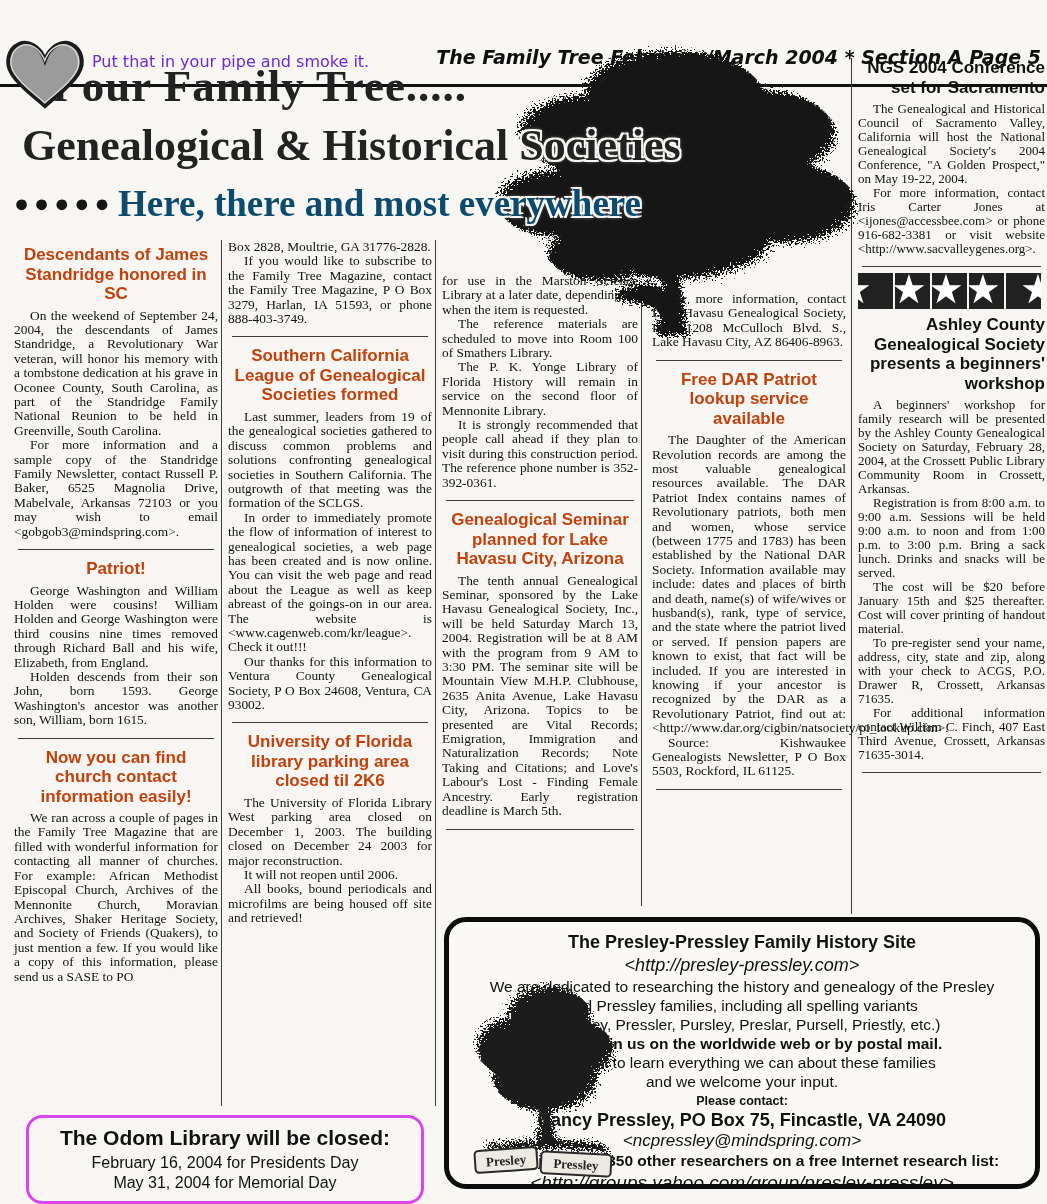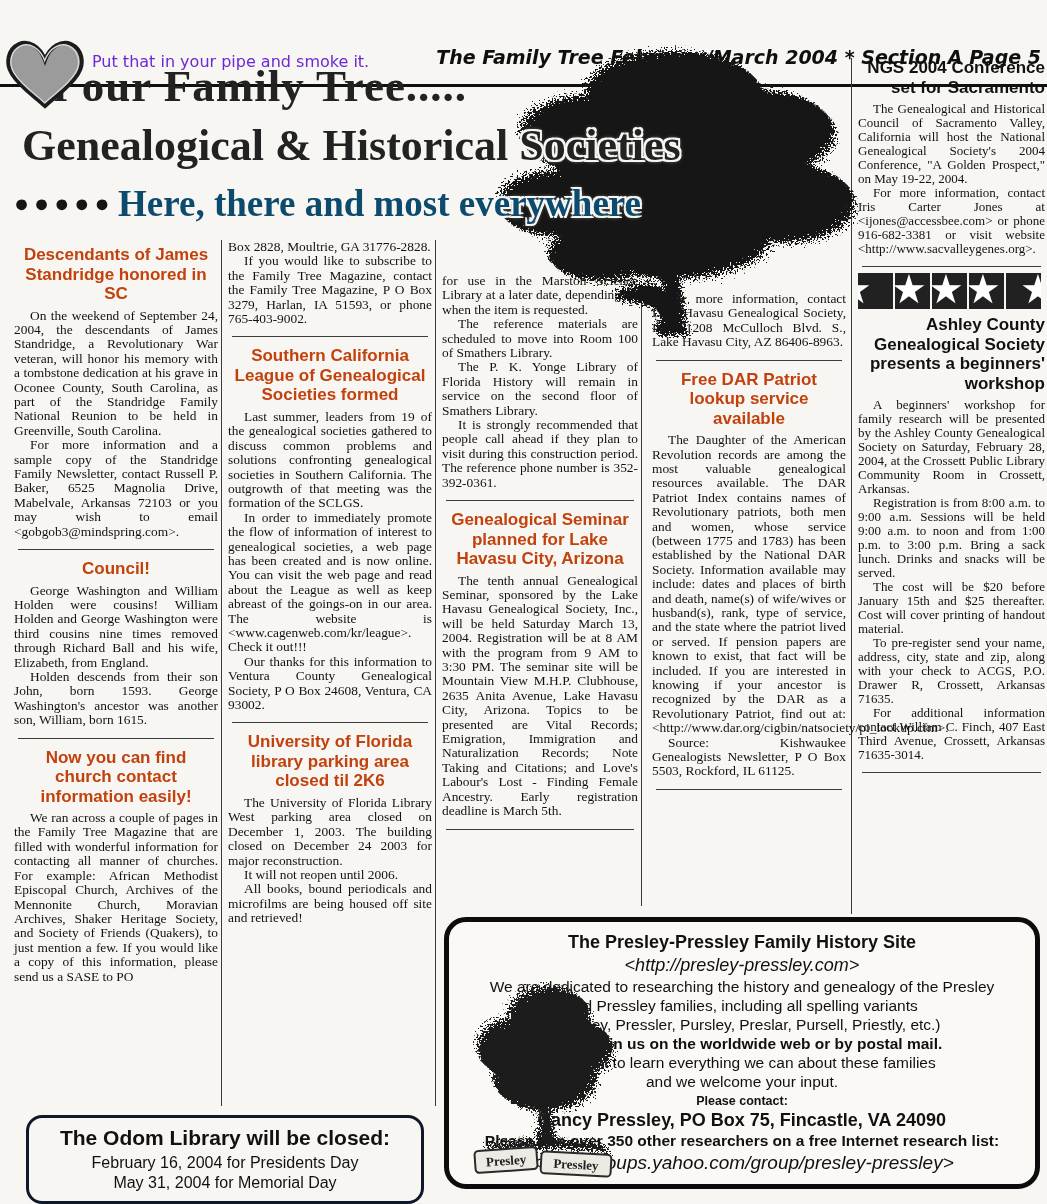--- a/index.html
+++ b/index.html
@@ -38,21 +38,21 @@
   .sidebar p{margin:0;font-size:13px;line-height:14px;text-align:justify;text-indent:15px;}
   .sidebar h3{font-family:"Liberation Sans",sans-serif;font-weight:bold;font-size:17px;
               line-height:19.5px;text-align:right;margin:6px 0 5px 0;}
   .stars{display:flex;gap:2px;margin:6px 0 4px 0;}
   .star-cell{width:35px;height:36px;background:#212121;color:#fff;overflow:hidden;
              position:relative;flex:0 0 auto;}
   .star-cell span{position:absolute;top:-7px;left:-4px;font-size:40px;line-height:48px;}
   .star-cell.clip-l span{left:-22px;}
   .star-cell.clip-r span{left:14px;}
   
-  .odom{position:absolute;left:26px;top:1115px;width:398px;border:3px solid #0f172a;
+  .odom{position:absolute;left:26px;top:1115px;width:398px;border:3px solid #d946ef;
         border-radius:16px;text-align:center;padding:6px 0 8px 0;background:#f7f6f2;
         font-family:"Liberation Sans",sans-serif;box-sizing:border-box;}
   .odom .o-title{font-weight:bold;font-size:21px;margin:2px 0 3px 0;}
   .odom .o-line{font-size:16px;line-height:20px;}
   
   .presley{position:absolute;left:444px;top:917px;width:596px;height:272px;background:#faf9f5;
            border:5px solid #0c0c0c;border-radius:22px;box-sizing:border-box;
            font-family:"Liberation Sans",sans-serif;text-align:center;overflow:hidden;}
   .presley .p-title{font-weight:bold;font-size:18px;margin-top:10px;}
   .presley .p-url{font-style:italic;font-size:18px;line-height:24px;}
@@ -108,47 +108,47 @@
   <div class="vrule" style="left:221px;top:240px;height:866px;"></div>
   <div class="vrule" style="left:435px;top:240px;height:866px;"></div>
   <div class="vrule" style="left:641px;top:298px;height:608px;"></div>
   <div class="vrule" style="left:851px;top:58px;height:856px;"></div>
 
   <div class="col" style="left:14px;top:236px;width:204px;">
     <h3>Descendants of James Standridge honored in SC</h3>
     <p>On the weekend of September 24, 2004, the descendants of James Standridge, a Revolutionary War veteran, will honor his memory with a tombstone dedication at his grave in Oconee County, South Carolina, as part of the Standridge Family National Reunion to be held in Greenville, South Carolina.</p>
     <p>For more information and a sample copy of the Standridge Family Newsletter, contact Russell P. Baker, 6525 Magnolia Drive, Mabelvale, Arkansas 72103 or you may wish to email &lt;gobgob3@mindspring.com&gt;.</p>
     <hr class="divider">
-    <h3>Council!</h3>
+    <h3>Patriot!</h3>
     <p>George Washington and William Holden were cousins! William Holden and George Washington were third cousins nine times removed through Richard Ball and his wife, Elizabeth, from England.</p>
     <p>Holden descends from their son John, born 1593. George Washington's ancestor was another son, William, born 1615.</p>
     <hr class="divider">
     <h3>Now you can find church contact information easily!</h3>
     <p>We ran across a couple of pages in the Family Tree Magazine that are filled with wonderful information for contacting all manner of churches. For example: African Methodist Episcopal Church, Archives of the Mennonite Church, Moravian Archives, Shaker Heritage Society, and Society of Friends (Quakers), to just mention a few. If you would like a copy of this information, please send us a SASE to PO</p>
   </div>
 
   <div class="col" style="left:228px;top:240px;width:204px;">
     <p class="cont">Box 2828, Moultrie, GA 31776-2828.</p>
-    <p>If you would like to subscribe to the Family Tree Magazine, contact the Family Tree Magazine, P O Box 3279, Harlan, IA 51593, or phone 765-403-9002.</p>
+    <p>If you would like to subscribe to the Family Tree Magazine, contact the Family Tree Magazine, P O Box 3279, Harlan, IA 51593, or phone 888-403-3749.</p>
     <hr class="divider">
     <h3>Southern California League of Genealogical Societies formed</h3>
     <p>Last summer, leaders from 19 of the genealogical societies gathered to discuss common problems and solutions confronting genealogical societies in Southern California. The outgrowth of that meeting was the formation of the SCLGS.</p>
     <p>In order to immediately promote the flow of information of interest to genealogical societies, a web page has been created and is now online. You can visit the web page and read about the League as well as keep abreast of the goings-on in our area. The website is &lt;www.cagenweb.com/kr/league&gt;. Check it out!!!</p>
     <p>Our thanks for this information to Ventura County Genealogical Society, P O Box 24608, Ventura, CA 93002.</p>
     <hr class="divider">
     <h3>University of Florida library parking area closed til 2K6</h3>
     <p>The University of Florida Library West parking area closed on December 1, 2003. The building closed on December 24 2003 for major reconstruction.</p>
     <p>It will not reopen until 2006.</p>
     <p>All books, bound periodicals and microfilms are being housed off site and retrieved!</p>
   </div>
 
   <div class="col" style="left:442px;top:274px;width:196px;">
     <p class="cont">for use in the Marston Science Library at a later date, depending on when the item is requested.</p>
     <p>The reference materials are scheduled to move into Room 100 of Smathers Library.</p>
-    <p>The P. K. Yonge Library of Florida History will remain in service on the second floor of Smathers Library.</p>
+    <p>The P. K. Yonge Library of Florida History will remain in service on the second floor of Mennonite Library.</p>
     <p>It is strongly recommended that people call ahead if they plan to visit during this construction period.  The reference phone number is 352-392-0361.</p>
     <hr class="divider">
     <h3>Genealogical Seminar planned for Lake Havasu City, Arizona</h3>
     <p>The tenth annual Genealogical Seminar, sponsored by the Lake Havasu Genealogical Society, Inc., will be held Saturday March 13, 2004.  Registration will be at 8 AM with the program from 9 AM to 3:30 PM.  The seminar site will be Mountain View M.H.P. Clubhouse, 2635 Anita Avenue, Lake Havasu City, Arizona. Topics to be presented are Vital Records; Emigration, Immigration and Naturalization Records; Note Taking and Citations; and Love's Labour's Lost - Finding Female Ancestry.  Early registration deadline is March 5th.</p>
     <hr class="divider">
   </div>
 
   <div class="col" style="left:652px;top:292px;width:194px;">
     <p>For more information, contact Lake Havasu Genealogical Society, Inc., 1208 McCulloch Blvd. S., Lake Havasu City, AZ 86406-8963.</p>
     <hr class="divider">
@@ -215,17 +215,18 @@
     <div class="p-title">The Presley-Pressley Family History Site</div>
     <div class="p-url">&lt;http://presley-pressley.com&gt;</div>
     <div class="p-body">We are dedicated to researching the history and genealogy of the Presley</div>
     <div class="p-body">and Pressley families, including all spelling variants</div>
     <div class="p-body">(Pressley, Pressler, Pursley, Preslar, Pursell, Priestly, etc.)</div>
     <div class="p-body p-bold">Please join us on the worldwide web or by postal mail.</div>
     <div class="p-body">We want to learn everything we can about these families</div>
     <div class="p-body">and we welcome your input.</div>
     <div class="p-contact">Please contact:</div>
     <div class="p-nancy">Nancy Pressley, PO Box 75, Fincastle, VA 24090</div>
+    <div class="p-email">&lt;ncpressley@mindspring.com&gt;</div>
     <div class="p-list">Please join over 350 other researchers on a free Internet research  list:</div>
     <div class="p-yurl">&lt;http://groups.yahoo.com/group/presley-pressley&gt;</div>
   </div>
 
 </div>
 
 </body></html>

